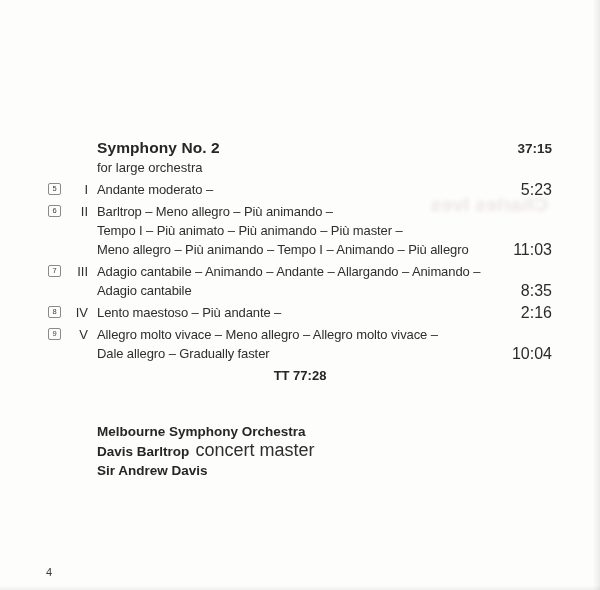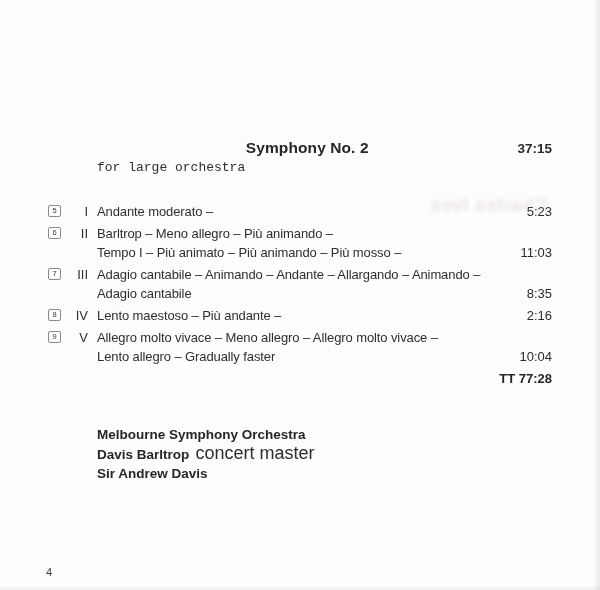--- a/index.html
+++ b/index.html
@@ -42,31 +42,29 @@
   }
   .header-row {
     display:flex; align-items:baseline;
     margin-left:49px;
   }
   .work-title {
     flex:1;
     font-size:15.5px; font-weight:bold; color:#262626;
     letter-spacing:0.1px;
     line-height:20px;
-    text-align:center;
   }
   .work-duration {
     font-size:13.5px; font-weight:600; color:#2b2b2b;
     line-height:20px;
   }
   .work-subtitle {
     margin-left:49px;
     font-size:13px; line-height:18px;
-    margin-bottom:25px;
-    font-family:Liberation Mono, monospace;
+    margin-bottom:3px;
   }
   .track {
     display:flex;
     margin-bottom:3px;
   }
   .tno {
     flex:none;
     width:13px; height:12px;
     margin-top:3px;
     border:1px solid #8a8a8a;
@@ -86,25 +84,25 @@
   }
   .lines {
     flex:1;
     font-size:13px; line-height:19px;
     letter-spacing:-0.1px;
   }
   .time {
     flex:none;
     align-self:flex-end;
     margin-left:0;
-    font-size:13px; line-height:19px;
+    font-size:16px; line-height:19px;
     color:#2b2b2b;
   }
   .tt-row {
-    text-align:right;
+    text-align:center;
     font-size:13px; line-height:19px;
     font-weight:bold; color:#262626;
   }
   .credits {
     margin-top:37px;
     margin-left:49px;
     font-size:13.5px; line-height:19px;
   }
   .credit-name { font-weight:bold; color:#262626; }
   .credit-role { font-weight:normal; color:#2e2e2e; margin-left:0.35em; font-size:18px; }
@@ -133,21 +131,22 @@
       <div>Andante moderato –</div>
     </div>
     <div class="time">5:23</div>
   </div>
 
   <div class="track">
     <div class="tno">6</div>
     <div class="roman">II</div>
     <div class="lines">
       <div>Barltrop – Meno allegro – Più animando –</div>
-      <div>Tempo I – Più animato – Più animando – Più mosso –</div>
+      <div>Tempo I – Più animato – Più animando – Più master –</div>
+      <div>Meno allegro – Più animando – Tempo I – Animando – Più allegro</div>
     </div>
     <div class="time">11:03</div>
   </div>
 
   <div class="track">
     <div class="tno">7</div>
     <div class="roman">III</div>
     <div class="lines">
       <div>Adagio cantabile – Animando – Andante – Allargando – Animando –</div>
       <div>Adagio cantabile</div>
@@ -162,21 +161,21 @@
       <div>Lento maestoso – Più andante –</div>
     </div>
     <div class="time">2:16</div>
   </div>
 
   <div class="track">
     <div class="tno">9</div>
     <div class="roman">V</div>
     <div class="lines">
       <div>Allegro molto vivace – Meno allegro – Allegro molto vivace –</div>
-      <div>Lento allegro – Gradually faster</div>
+      <div>Dale allegro – Gradually faster</div>
     </div>
     <div class="time">10:04</div>
   </div>
 
   <div class="tt-row">TT 77:28</div>
 
   <div class="credits">
     <div>
       <span class="credit-name">Melbourne Symphony Orchestra</span>
     </div>

